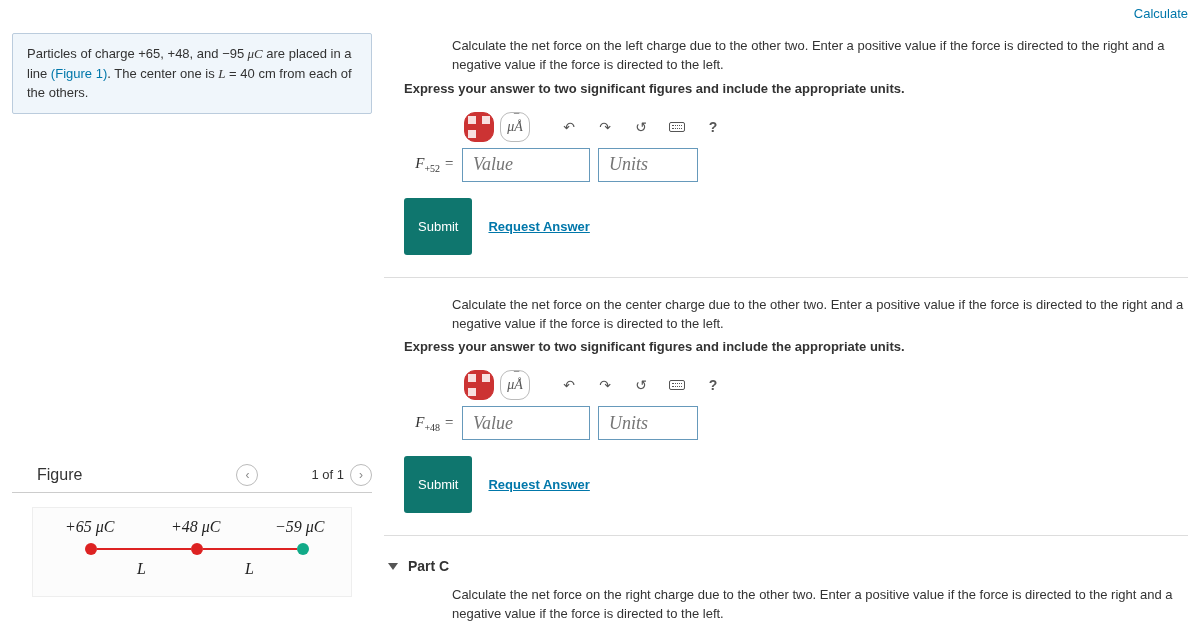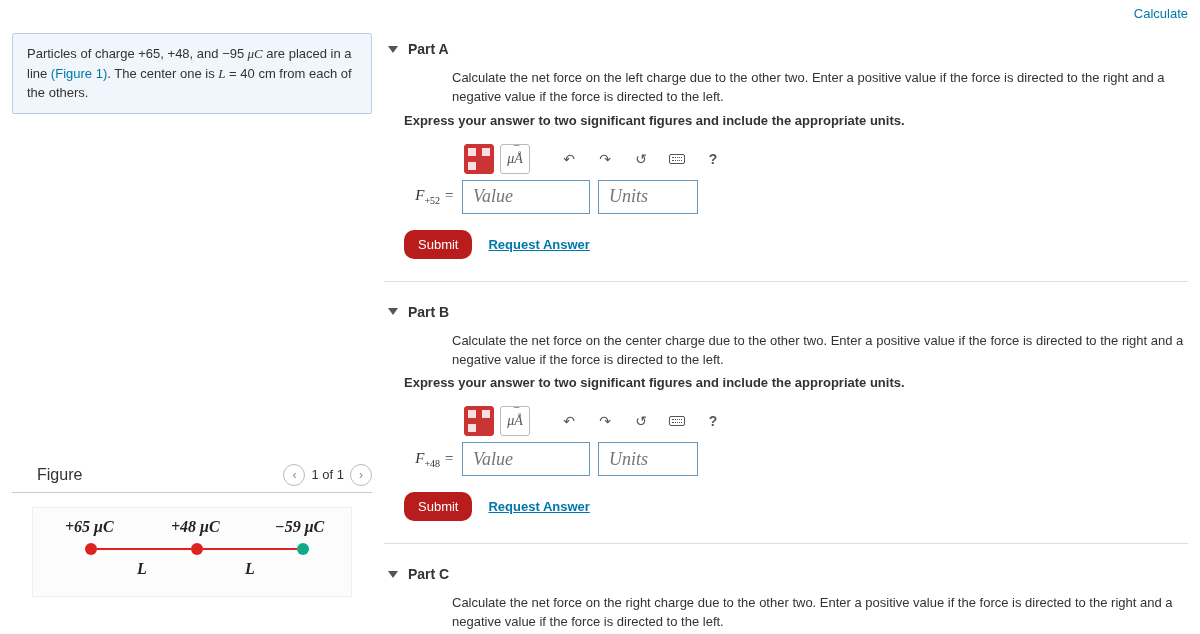--- a/index.html
+++ b/index.html
@@ -10,47 +10,47 @@
     .top-links { text-align: right; padding: 6px 12px 0 0; }
     .top-links a { color: #0077aa; text-decoration: none; font-size: 13px; }
     .problem-box { border: 1px solid #bcd; background: #f0f6fb; padding: 10px 14px; font-size: 13px; line-height: 1.5; border-radius: 2px; }
     .problem-box .fig-link { color: #0077aa; }
     .serif-var { font-family: 'Times New Roman', serif; font-style: italic; }
     .figure-section { margin-top: 350px; }
     .figure-header { display: flex; align-items: center; justify-content: space-between; padding-bottom: 6px; }
     .figure-header h3 { font-size: 16px; font-weight: normal; color: #333; margin-left: 25px; }
     .figure-nav { display: flex; align-items: center; gap: 6px; }
     .nav-btn { width: 22px; height: 22px; border: 1px solid #bbb; border-radius: 50%; background: #fff; display: flex; align-items: center; justify-content: center; font-size: 12px; color: #888; cursor: pointer; }
-    .nav-count { font-size: 13px; color: #333; }
+    .nav-count { font-size: 13px; color: #333; margin-left: 47px; }
     .figure-divider { border: none; border-top: 1px solid #ccc; margin-bottom: 14px; }
-    .figure-canvas { position: relative; width: 320px; height: 90px; margin: 14px auto 0; border: 1px solid #eee; background: #fcfcfc; font-weight: bold; }
+    .figure-canvas { position: relative; width: 320px; height: 90px; margin: 14px auto 0; border: 1px solid #eee; background: #fcfcfc; }
     .charge-label { position: absolute; top: 10px; font-family: 'Times New Roman', serif; font-style: italic; font-size: 16px; color: #222; }
     .charge-dot { position: absolute; top: 35px; width: 12px; height: 12px; border-radius: 50%; }
     .line-seg { position: absolute; top: 40px; height: 2px; background: #d22; }
     .dist-label { position: absolute; top: 52px; font-family: 'Times New Roman', serif; font-style: italic; font-size: 16px; color: #222; }
     .part { margin-bottom: 14px; }
     .part-header { display: flex; align-items: center; gap: 10px; padding: 8px 4px; }
     .caret { width: 0; height: 0; border-left: 5px solid transparent; border-right: 5px solid transparent; border-top: 7px solid #555; }
     .part-header h4 { font-size: 14px; font-weight: bold; }
     .part-body { padding: 4px 4px 4px 20px; }
     .part-text { font-size: 13px; line-height: 1.45; margin-bottom: 6px; margin-left: 48px; }
     .part-instr { font-weight: bold; font-size: 13px; margin-bottom: 16px; }
     .toolbar { display: flex; gap: 6px; align-items: center; margin-left: 60px; margin-bottom: 6px; }
-    .tool-btn { width: 30px; height: 30px; border: 1px solid #bbb; border-radius: 3px; background: #fff; display: flex; align-items: center; justify-content: center; cursor: pointer; font-size: 14px; color: #555; }
+    .tool-btn { width: 30px; height: 30px; border: 1px solid #bbb; border-radius: 11px; background: #fff; display: flex; align-items: center; justify-content: center; cursor: pointer; font-size: 14px; color: #555; }
     .tool-btn.templates { background: #c33; color: #fff; border-color: #c33; position: relative; overflow: hidden; }
     .tool-btn.templates span.sq { position: absolute; width: 8px; height: 8px; background: rgba(255,255,255,0.85); }
     .tool-btn .mu-a { font-family: 'Times New Roman', serif; font-style: italic; font-size: 14px; color: #555; }
     .answer-row { display: flex; align-items: center; gap: 8px; margin-bottom: 16px; }
     .answer-label { font-family: 'Times New Roman', serif; font-style: italic; font-size: 15px; width: 50px; text-align: right; }
     .answer-label sub { font-size: 10px; font-style: normal; }
     .val-input, .unit-input { height: 34px; border: 1px solid #69b; padding: 4px 10px; font-family: 'Times New Roman', serif; font-style: italic; font-size: 18px; color: #999; background: #fff; }
     .val-input { width: 128px; }
     .unit-input { width: 100px; }
     .submit-row { display: flex; align-items: center; gap: 16px; }
-    .submit-btn { background: #b91c1c; color: #fff; border: none; padding: 7px 14px; font-size: 13px; border-radius: 10px; cursor: pointer; }
+    .submit-btn { background: #0f766e; color: #fff; border: none; padding: 21px 14px; font-size: 13px; border-radius: 3px; cursor: pointer; }
     .request-link { color: #0077aa; text-decoration: underline; font-size: 13px; cursor: pointer; font-weight: bold; }
     .part-bottom-divider { border: none; border-top: 1px solid #ddd; margin-top: 18px; }
     .kbd-icon { border: 1px solid #555; border-radius: 2px; width: 16px; height: 10px; display: inline-block; position: relative; }
     .kbd-icon::after { content:''; position:absolute; left:2px; right:2px; top:2px; bottom:2px; border-top:1px dotted #555; border-bottom:1px dotted #555;}
     .mu-a-text { position: relative; }
     .mu-a-text::after { content: '\203E'; position: absolute; top: -6px; left: 7px; font-style: normal; font-size: 14px;}
   </style>
 </head>
 <body>
 
@@ -85,24 +85,20 @@
         <div class="line-seg" style="left:170px; width:94px"></div>
         <span class="dist-label" style="left:104px">L</span>
         <span class="dist-label" style="left:212px">L</span>
       </div>
     </div>
   </div>
 
   <div class="right-col">
 
     <div class="part">
-      <div class="part-header">
-        <div class="caret"></div>
-        <h4>Part A</h4>
-      </div>
       <div class="part-body">
         <p class="part-text">Calculate the net force on the left charge due to the other two. Enter a positive value if the force is directed to the right and a negative value if the force is directed to the left.</p>
         <p class="part-instr">Express your answer to two significant figures and include the appropriate units.</p>
         <div class="toolbar">
           <div class="tool-btn templates">
             <span class="sq" style="top:3px; left:3px"></span>
               <span class="sq" style="top:3px; right:3px"></span>
               <span class="sq" style="bottom:3px; left:3px"></span>
           </div>
           <div class="tool-btn">
@@ -124,24 +120,20 @@
         </div>
         <div class="submit-row">
           <button class="submit-btn">Submit</button>
           <a class="request-link">Request Answer</a>
         </div>
       </div>
       <hr class="part-bottom-divider">
     </div>
 
     <div class="part">
-      <div class="part-header">
-        <div class="caret"></div>
-        <h4>Part B</h4>
-      </div>
       <div class="part-body">
         <p class="part-text">Calculate the net force on the center charge due to the other two. Enter a positive value if the force is directed to the right and a negative value if the force is directed to the left.</p>
         <p class="part-instr">Express your answer to two significant figures and include the appropriate units.</p>
         <div class="toolbar">
           <div class="tool-btn templates">
             <span class="sq" style="top:3px; left:3px"></span>
               <span class="sq" style="top:3px; right:3px"></span>
               <span class="sq" style="bottom:3px; left:3px"></span>
           </div>
           <div class="tool-btn">

